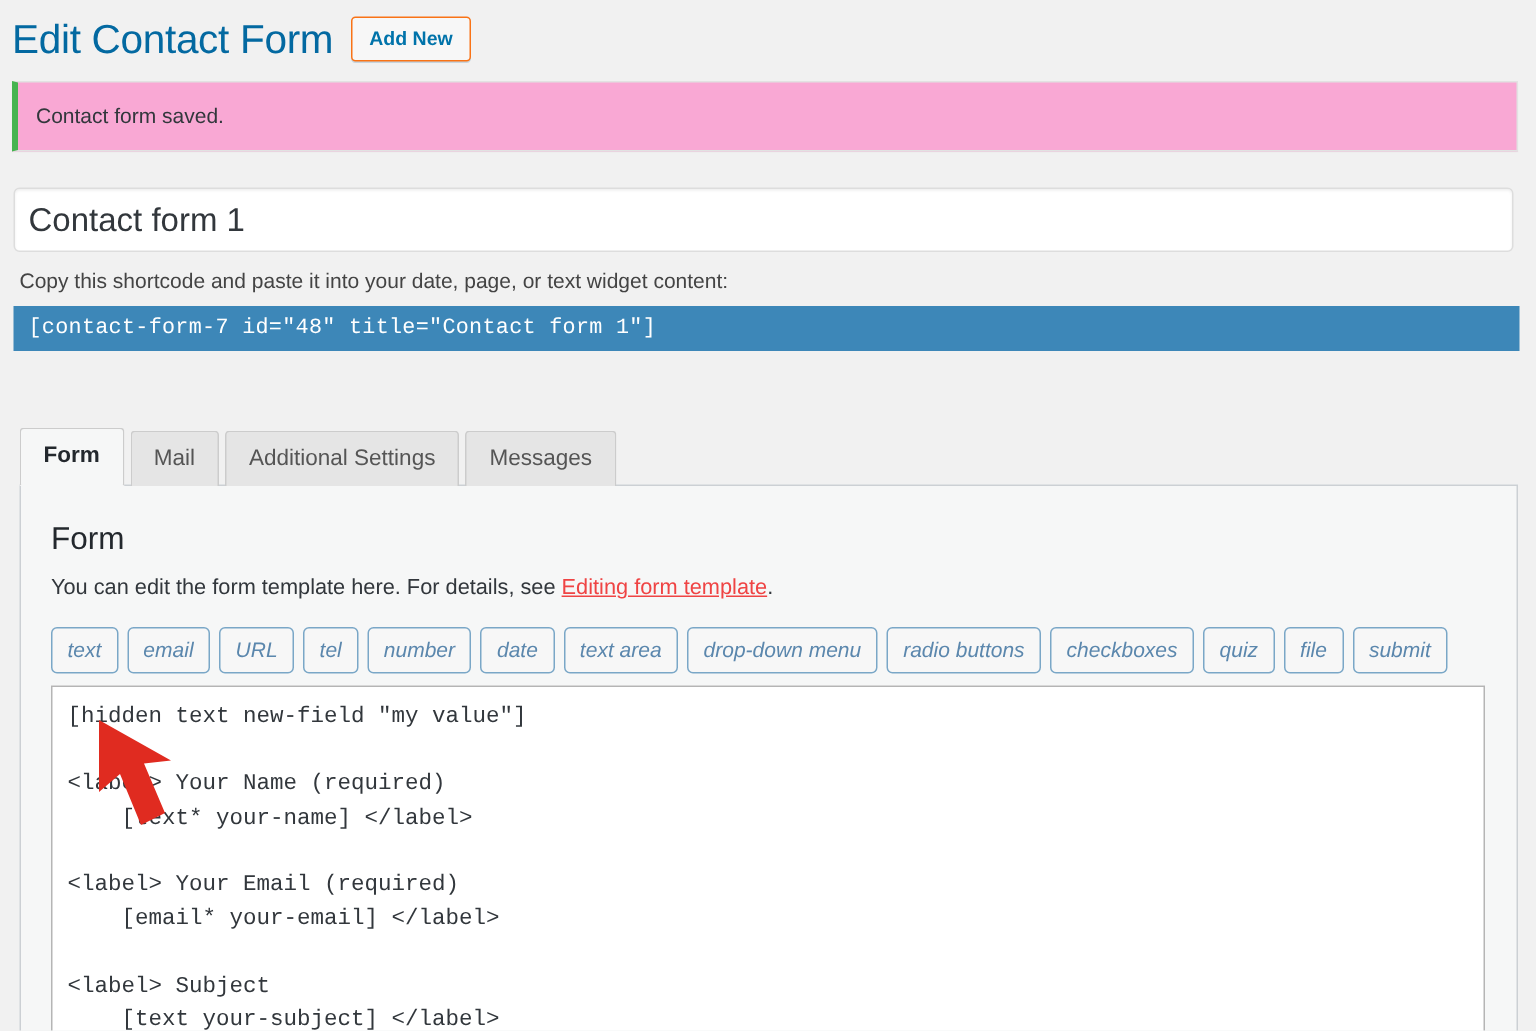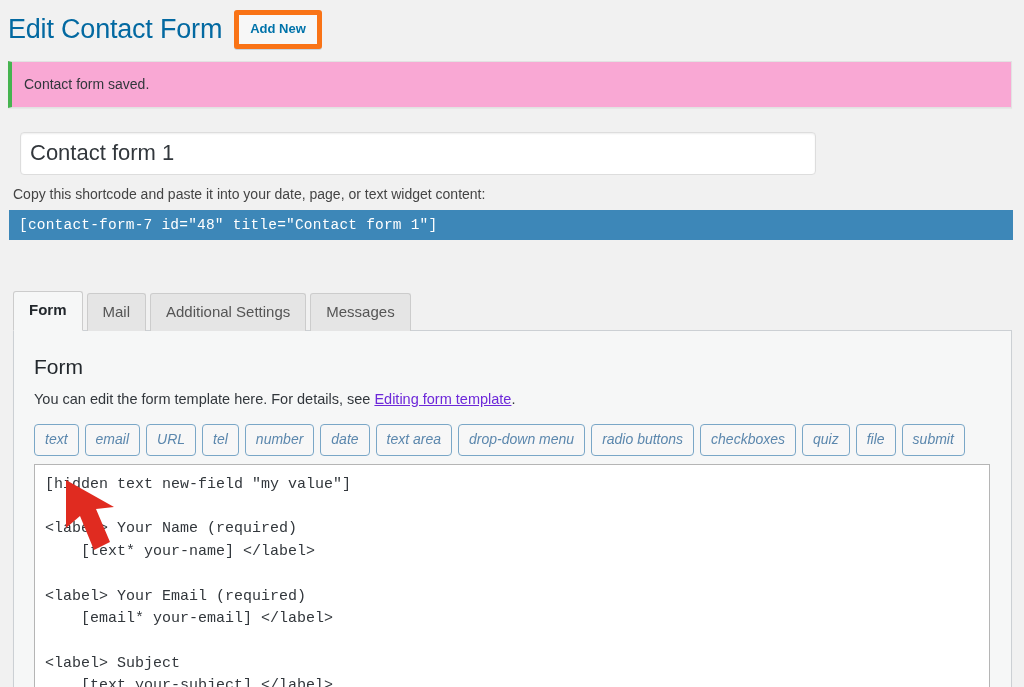--- a/index.html
+++ b/index.html
@@ -17,38 +17,38 @@
     display:flex;align-items:center;gap:12px;
     padding:10px 0 6px 8px;
   }
   .page-title{
     font-size:27px;font-weight:400;line-height:1.2;color:#0369a1;
     margin:0;letter-spacing:-0.2px;
   }
   .add-new-btn{
     font-family:"Liberation Sans", sans-serif;
     font-size:13px;font-weight:bold;color:#0073aa;
-    background:#f7f7f7;border:5px solid #f97316;border-radius:3px;
+    background:#f7f7f7;border:1px solid #f97316;border-radius:3px;
     padding:4px 11px 5px;line-height:1.5;cursor:pointer;
     box-shadow:0 1px 0 rgba(120,160,190,.35);
   }
 
   
   .notice{
     margin:6px 12px 0 8px;
     background:#f9a8d4;border:1px solid #e2e2e2;border-left:4px solid #46b450;
     padding:12px 12px;
     box-shadow:0 1px 1px rgba(0,0,0,.04);
   }
   .notice p{margin:0;font-size:14px;color:#32373c;line-height:1.5;}
 
   
   .title-input{
     display:block;box-sizing:border-box;
-    width:796px;margin:24px 0 0 20px;
+    width:1000px;margin:24px 0 0 9px;
     padding:5px 9px;height:43px;
     font-family:"Liberation Sans", sans-serif;
     font-size:22px;font-weight:400;color:#32373c;
     background:#fff;border:1px solid #ddd;border-radius:4px;
     box-shadow:inset 0 1px 2px rgba(0,0,0,.07);
     outline:none;
   }
 
   .shortcode-help{
     margin:10px 0 6px 13px;font-size:14px;color:#444;line-height:1.4;
@@ -90,21 +90,21 @@
     box-shadow:0 1px 1px rgba(0,0,0,.04);
     padding:18px 20px 20px;
     position:relative;
   }
   .panel-title{
     margin:6px 0 10px;font-size:21px;font-weight:400;color:#23282d;
   }
   .panel-desc{
     margin:0 0 14px;font-size:14.5px;color:#32373c;line-height:1.5;
   }
-  .panel-desc a{color:#6d28d9;text-decoration:underline;}
+  .panel-desc a{color:#ef4444;text-decoration:underline;}
 
   
   .tag-row{display:flex;flex-wrap:nowrap;gap:6px;margin-bottom:8px;}
   .tag-btn{
     font-family:"Liberation Sans", sans-serif;
     font-size:14px;color:#5b87ad;
     background:#f7f7f7;border:1px solid #7aa7c7;border-radius:4px;
     padding:5px 10px 6px;line-height:1.3;white-space:nowrap;cursor:pointer;font-style:italic;
   }
 

